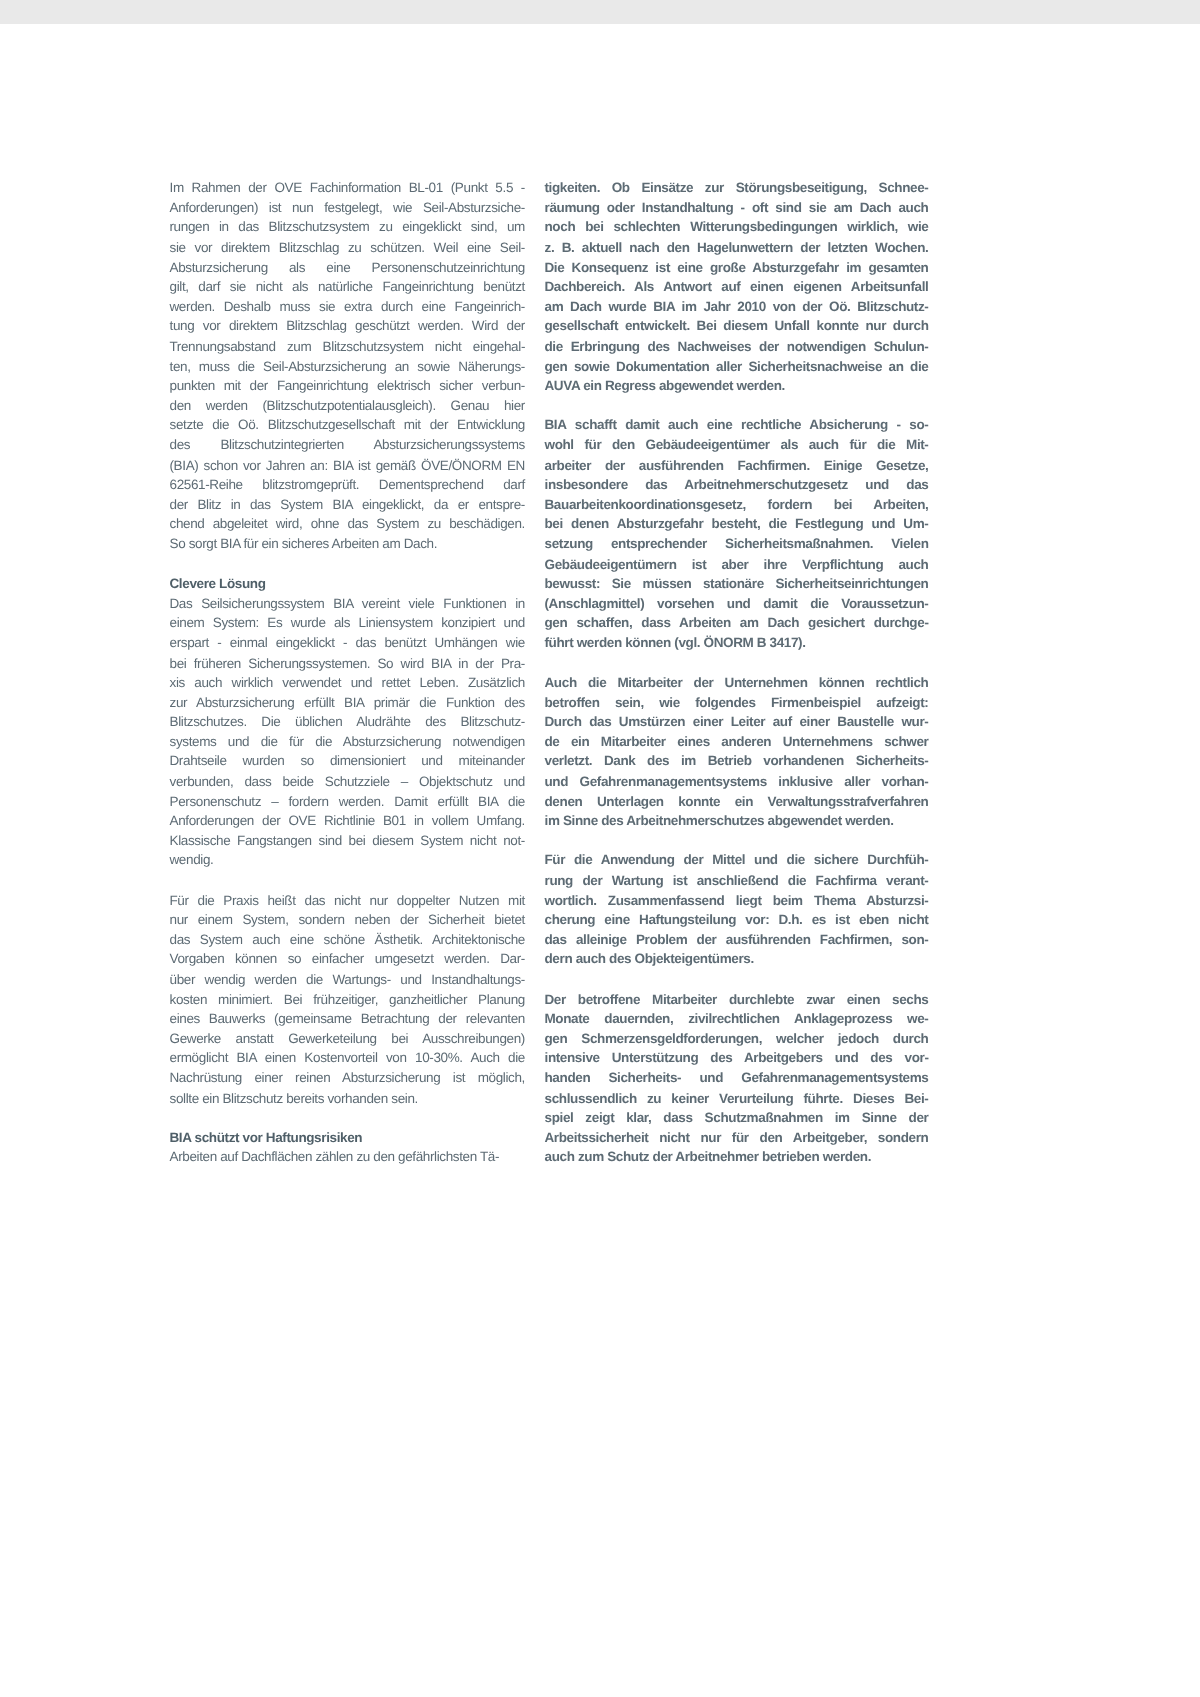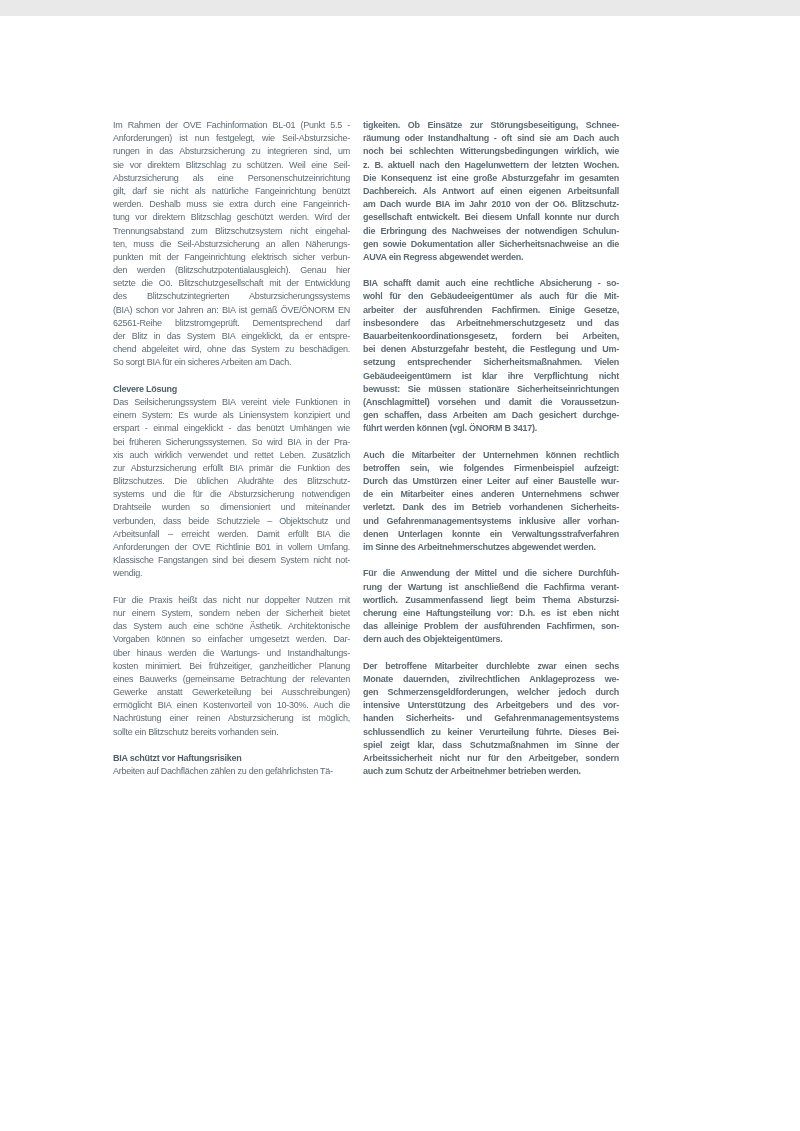--- a/index.html
+++ b/index.html
@@ -51,28 +51,28 @@
 </style>
 </head>
 <body>
 
 <div class="page">
   <div class="article">
     <div class="column left">
         <div class="paragraph">
           <div class="line">Im Rahmen der OVE Fachinformation BL-01 (Punkt 5.5 -</div>
           <div class="line">Anforderungen) ist nun festgelegt, wie Seil-Absturzsiche-</div>
-          <div class="line">rungen in das Absturzsicherung zu integrieren sind, um</div>
+          <div class="line">rungen in das Blitzschutzsystem zu eingeklickt sind, um</div>
           <div class="line">sie vor direktem Blitzschlag zu schützen. Weil eine Seil-</div>
           <div class="line">Absturzsicherung als eine Personenschutzeinrichtung</div>
           <div class="line">gilt, darf sie nicht als natürliche Fangeinrichtung benützt</div>
           <div class="line">werden. Deshalb muss sie extra durch eine Fangeinrich-</div>
           <div class="line">tung vor direktem Blitzschlag geschützt werden. Wird der</div>
           <div class="line">Trennungsabstand zum Blitzschutzsystem nicht eingehal-</div>
-          <div class="line">ten, muss die Seil-Absturzsicherung an allen Näherungs-</div>
+          <div class="line">ten, muss die Seil-Absturzsicherung an sowie Näherungs-</div>
           <div class="line">punkten mit der Fangeinrichtung elektrisch sicher verbun-</div>
           <div class="line">den werden (Blitzschutzpotentialausgleich). Genau hier</div>
           <div class="line">setzte die Oö. Blitzschutzgesellschaft mit der Entwicklung</div>
           <div class="line">des Blitzschutzintegrierten Absturzsicherungssystems</div>
           <div class="line">(BIA) schon vor Jahren an: BIA ist gemäß ÖVE/ÖNORM EN</div>
           <div class="line">62561-Reihe blitzstromgeprüft. Dementsprechend darf</div>
           <div class="line">der Blitz in das System BIA eingeklickt, da er entspre-</div>
           <div class="line">chend abgeleitet wird, ohne das System zu beschädigen.</div>
           <div class="line last">So sorgt BIA für ein sicheres Arbeiten am Dach.</div>
         </div>
@@ -81,31 +81,31 @@
           <div class="line">Das Seilsicherungssystem BIA vereint viele Funktionen in</div>
           <div class="line">einem System: Es wurde als Liniensystem konzipiert und</div>
           <div class="line">erspart - einmal eingeklickt - das benützt Umhängen wie</div>
           <div class="line">bei früheren Sicherungssystemen. So wird BIA in der Pra-</div>
           <div class="line">xis auch wirklich verwendet und rettet Leben. Zusätzlich</div>
           <div class="line">zur Absturzsicherung erfüllt BIA primär die Funktion des</div>
           <div class="line">Blitzschutzes. Die üblichen Aludrähte des Blitzschutz-</div>
           <div class="line">systems und die für die Absturzsicherung notwendigen</div>
           <div class="line">Drahtseile wurden so dimensioniert und miteinander</div>
           <div class="line">verbunden, dass beide Schutzziele – Objektschutz und</div>
-          <div class="line">Arbeitsunfall – erreicht werden. Damit erfüllt BIA die</div>
+          <div class="line">Personenschutz – fordern werden. Damit erfüllt BIA die</div>
           <div class="line">Anforderungen der OVE Richtlinie B01 in vollem Umfang.</div>
           <div class="line">Klassische Fangstangen sind bei diesem System nicht not-</div>
           <div class="line last">wendig.</div>
         </div>
         <div class="paragraph">
           <div class="line">Für die Praxis heißt das nicht nur doppelter Nutzen mit</div>
           <div class="line">nur einem System, sondern neben der Sicherheit bietet</div>
           <div class="line">das System auch eine schöne Ästhetik. Architektonische</div>
           <div class="line">Vorgaben können so einfacher umgesetzt werden. Dar-</div>
-          <div class="line">über hinaus werden die Wartungs- und Instandhaltungs-</div>
+          <div class="line">über wendig werden die Wartungs- und Instandhaltungs-</div>
           <div class="line">kosten minimiert. Bei frühzeitiger, ganzheitlicher Planung</div>
           <div class="line">eines Bauwerks (gemeinsame Betrachtung der relevanten</div>
           <div class="line">Gewerke anstatt Gewerketeilung bei Ausschreibungen)</div>
           <div class="line">ermöglicht BIA einen Kostenvorteil von 10-30%. Auch die</div>
           <div class="line">Nachrüstung einer reinen Absturzsicherung ist möglich,</div>
           <div class="line last">sollte ein Blitzschutz bereits vorhanden sein.</div>
         </div>
         <div class="heading">BIA schützt vor Haftungsrisiken</div>
         <div class="paragraph">
           <div class="line last">Arbeiten auf Dachflächen zählen zu den gefährlichsten Tä-</div>
@@ -126,21 +126,21 @@
           <div class="line last">AUVA ein Regress abgewendet werden.</div>
         </div>
         <div class="paragraph">
           <div class="line">BIA schafft damit auch eine rechtliche Absicherung - so-</div>
           <div class="line">wohl für den Gebäudeeigentümer als auch für die Mit-</div>
           <div class="line">arbeiter der ausführenden Fachfirmen. Einige Gesetze,</div>
           <div class="line">insbesondere das Arbeitnehmerschutzgesetz und das</div>
           <div class="line">Bauarbeitenkoordinationsgesetz, fordern bei Arbeiten,</div>
           <div class="line">bei denen Absturzgefahr besteht, die Festlegung und Um-</div>
           <div class="line">setzung entsprechender Sicherheitsmaßnahmen. Vielen</div>
-          <div class="line">Gebäudeeigentümern ist klar ihre Verpflichtung nicht</div>
+          <div class="line">Gebäudeeigentümern ist aber ihre Verpflichtung auch</div>
           <div class="line">bewusst: Sie müssen stationäre Sicherheitseinrichtungen</div>
           <div class="line">(Anschlagmittel) vorsehen und damit die Voraussetzun-</div>
           <div class="line">gen schaffen, dass Arbeiten am Dach gesichert durchge-</div>
           <div class="line last">führt werden können (vgl. ÖNORM B 3417).</div>
         </div>
         <div class="paragraph">
           <div class="line">Auch die Mitarbeiter der Unternehmen können rechtlich</div>
           <div class="line">betroffen sein, wie folgendes Firmenbeispiel aufzeigt:</div>
           <div class="line">Durch das Umstürzen einer Leiter auf einer Baustelle wur-</div>
           <div class="line">de ein Mitarbeiter eines anderen Unternehmens schwer</div>

